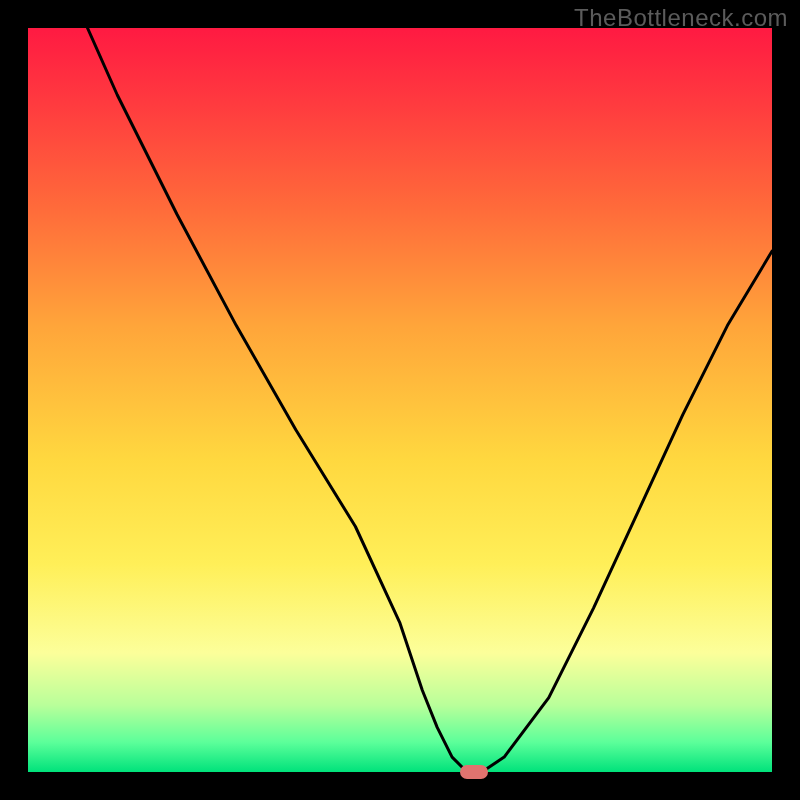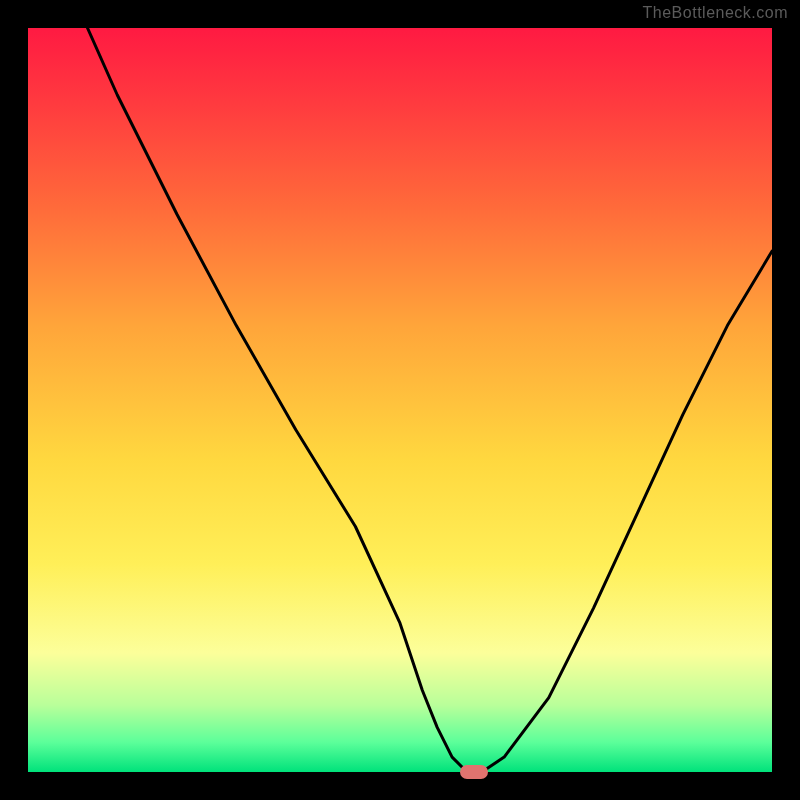--- a/index.html
+++ b/index.html
@@ -15,21 +15,21 @@
     position: relative;
     width: 800px;
     height: 800px;
     background: #000;
   }
   .watermark {
     position: absolute;
     top: 4px;
     right: 12px;
     color: #5b5b5b;
-    font-size: 16px;
+    font-size: 24px;
     letter-spacing: 0.5px;
     font-weight: 500;
     z-index: 50;
   }
   .plot {
     position: absolute;
     left: 28px;
     top: 28px;
     width: 744px;
     height: 744px;

